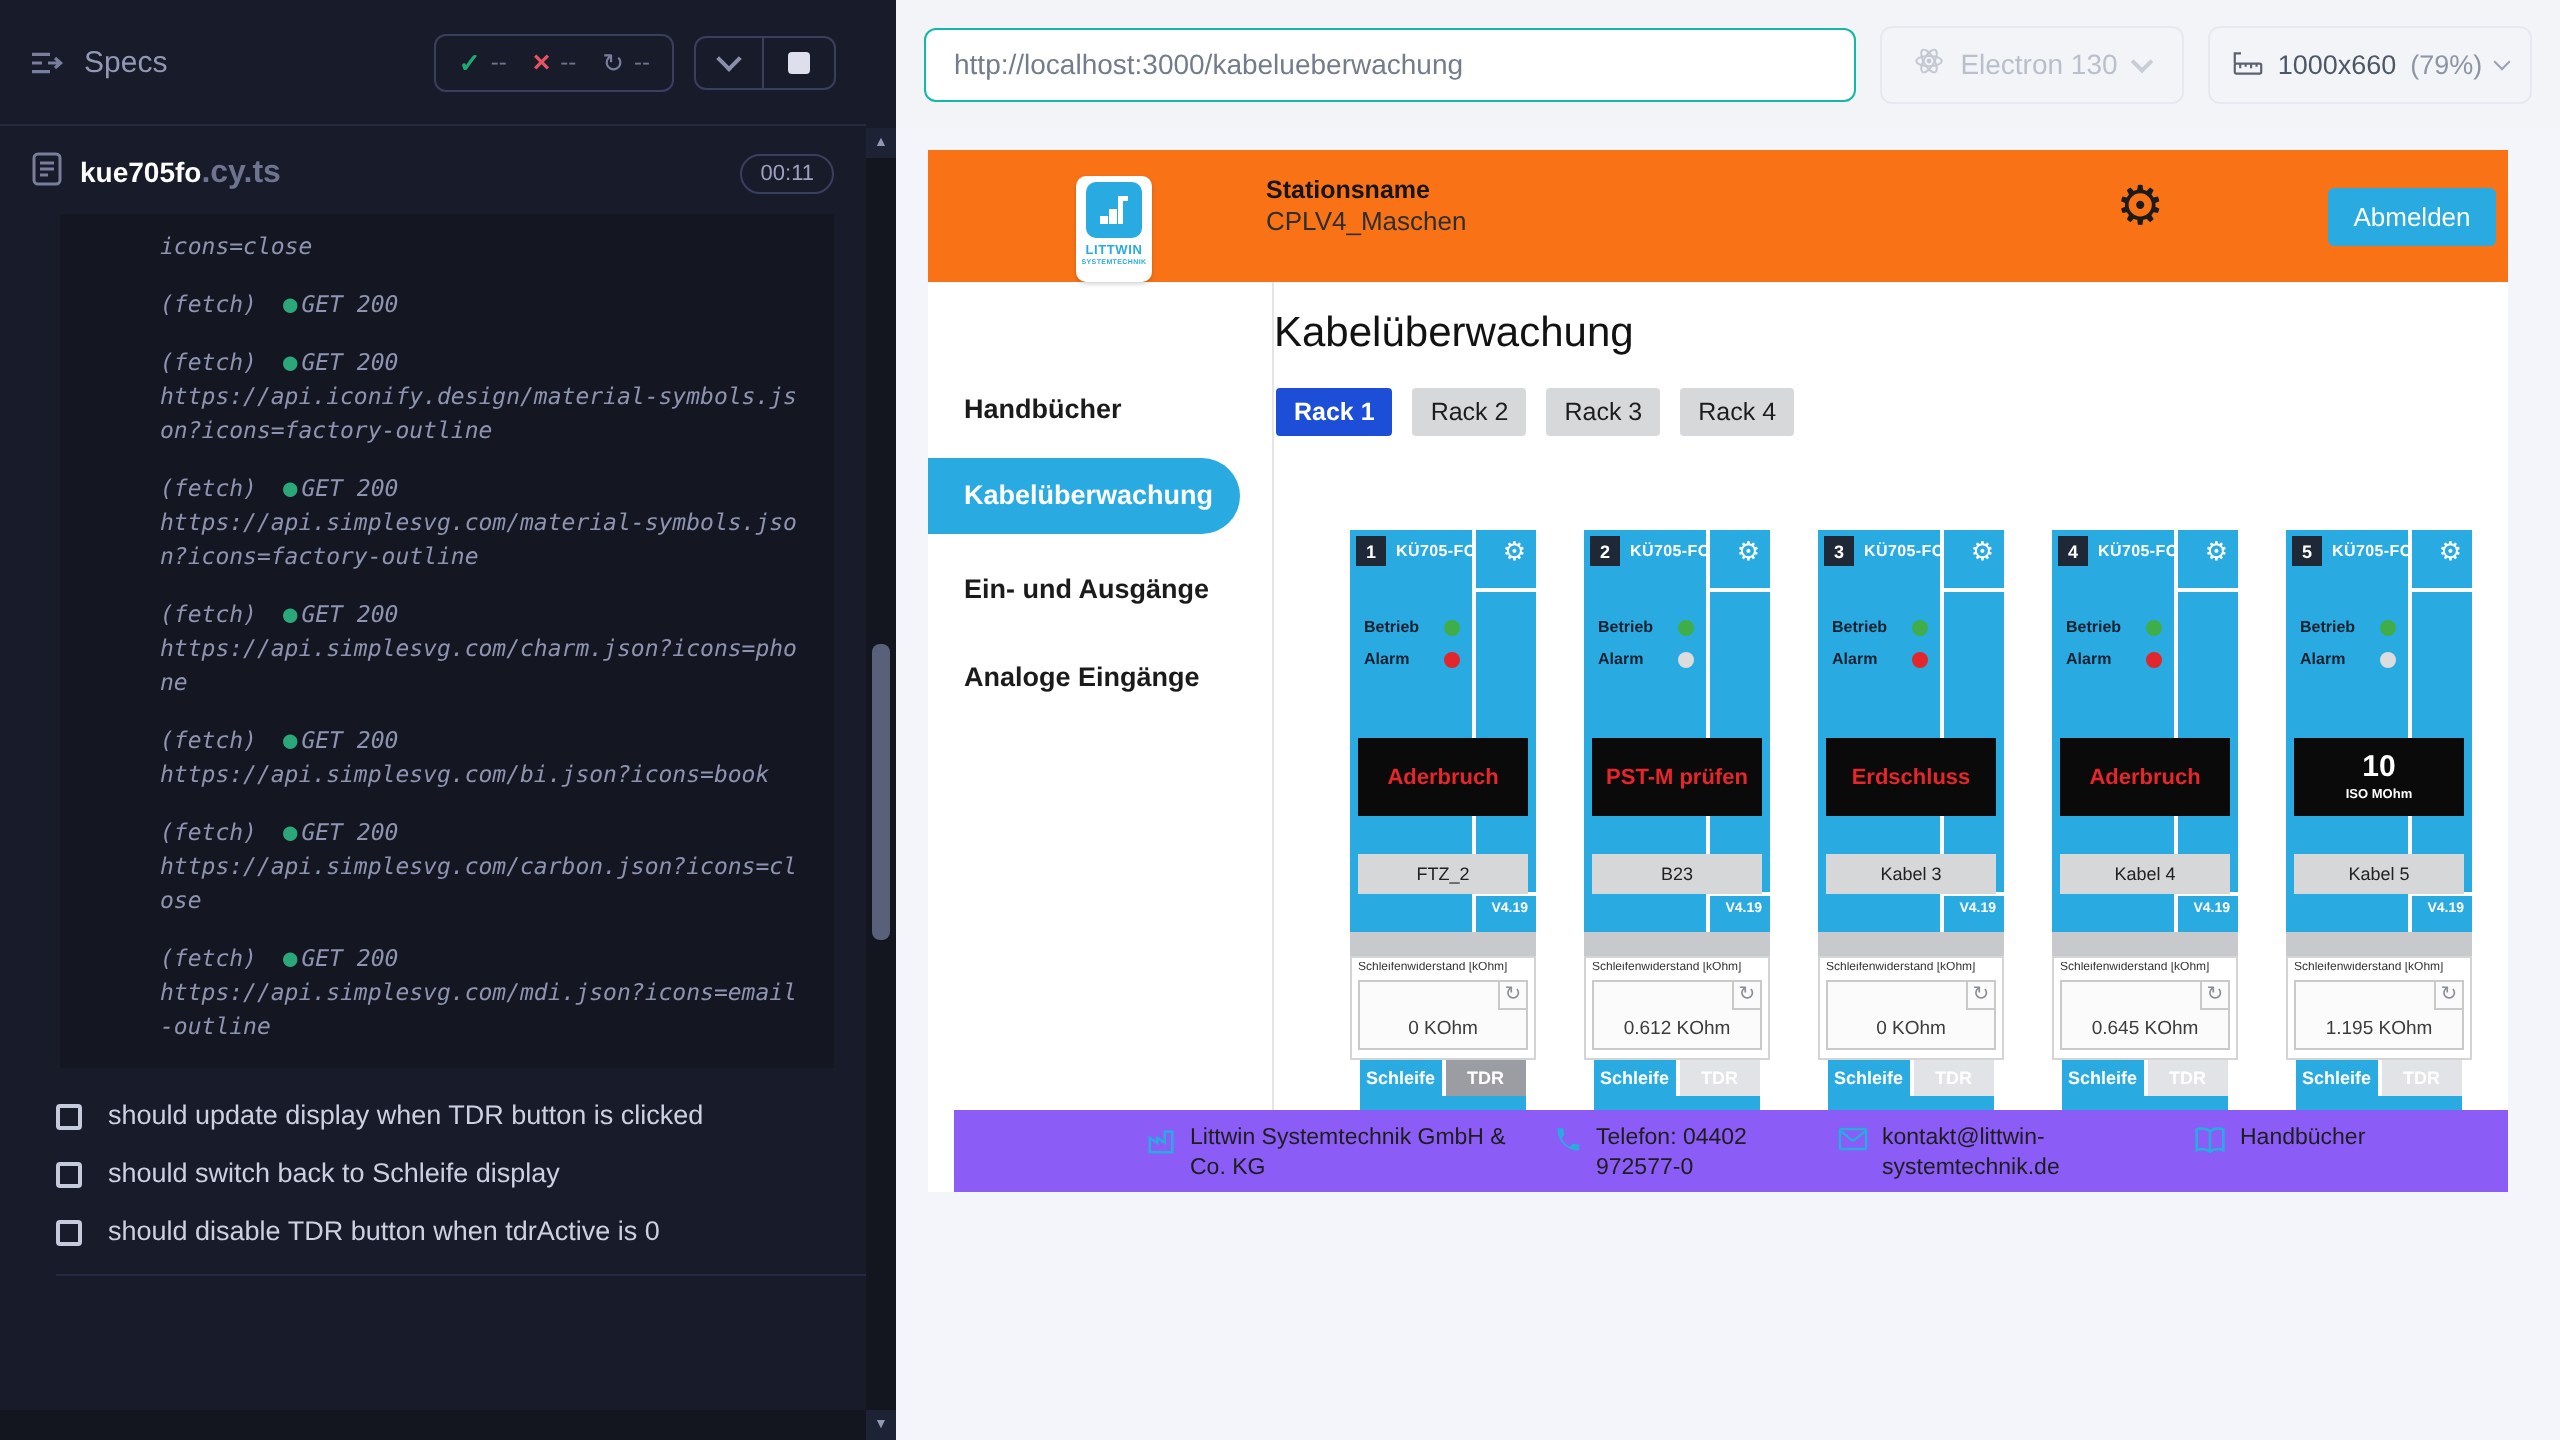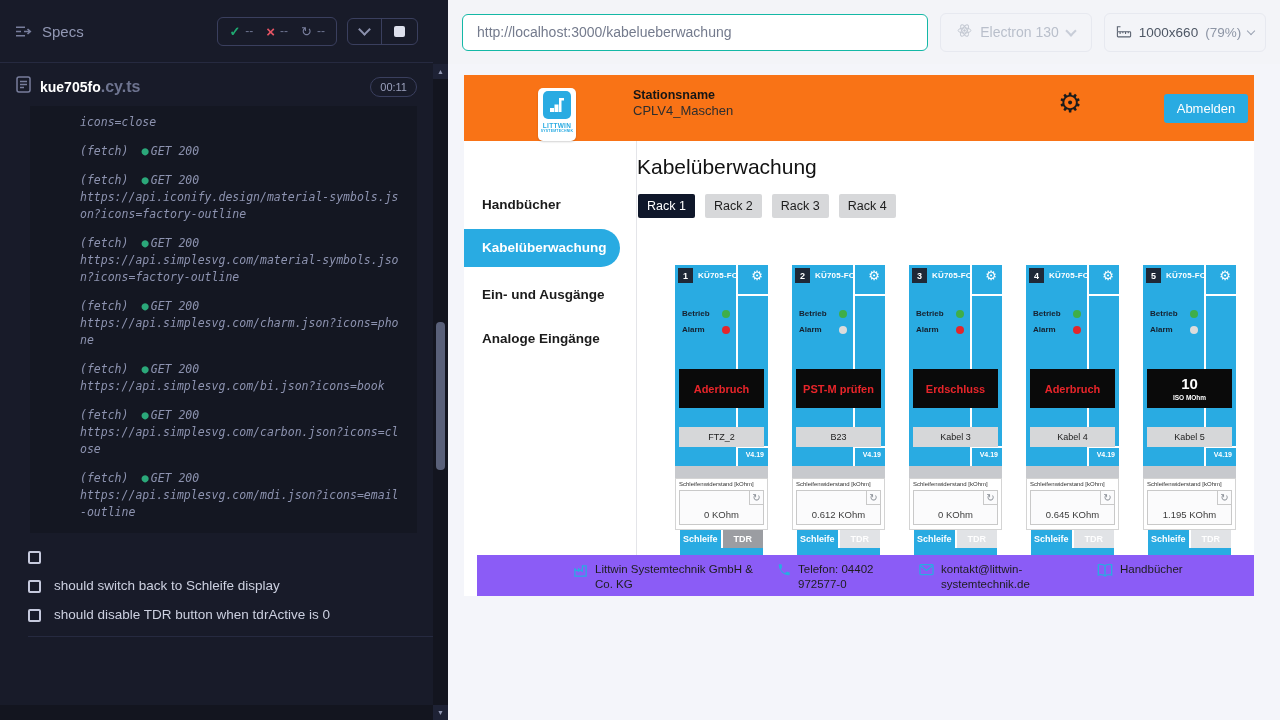--- a/index.html
+++ b/index.html
@@ -77,21 +77,21 @@
   .a-nav{position:absolute;left:0;top:66px;width:172px;bottom:41px;background:#fff;border-right:1px solid #e4e5e9}
   .nav-item{position:absolute;left:0;padding-left:18px;font-size:13.5px;font-weight:700;color:#1b1b1b;line-height:16px;cursor:pointer}
   .nav-item.n1{top:56px}.nav-item.n3{top:146px}.nav-item.n4{top:190px}
   .nav-pill{position:absolute;left:0;top:88px;width:156px;height:38px;background:#29abe2;color:#fff;
             border-radius:0 19px 19px 0;font-size:13.5px;font-weight:700;line-height:38px;padding-left:18px;
             box-sizing:border-box;cursor:pointer}
   .a-main{position:absolute;left:172px;top:66px;right:0;bottom:41px}
   .a-title{position:absolute;left:1px;top:14px;font-size:21px;color:#121212}
   .racks{position:absolute;left:2px;top:53px;display:flex;gap:10px}
   .rack{height:24px;line-height:24px;padding:0 9px;font-size:12.5px;border-radius:2px;background:#d7d8da;color:#1d1d1d;cursor:pointer}
-  .rack.active{background:#0f172a;color:#fff;font-weight:400}
+  .rack.active{background:#1d4ed8;color:#fff;font-weight:700}
 
   
   .card{position:absolute;top:124px;width:93px;height:290px}
   .card.c0{left:39px}.card.c1{left:156px}.card.c2{left:273px}.card.c3{left:390px}.card.c4{left:507px}
   .card-blue{position:absolute;left:0;top:0;right:0;height:201px;background:#29abe2}
   .vline{position:absolute;left:61px;top:0;width:2px;height:201px;background:#fff}
   .hline{position:absolute;left:63px;width:30px;height:2px;background:#fff}
   .hline.t29{top:29px}.hline.t181{top:181px}
   .num-badge{position:absolute;left:3px;top:3px;width:15px;height:15px;background:#1f2836;color:#fff;
              font-size:9px;font-weight:700;display:flex;align-items:center;justify-content:center}
@@ -210,20 +210,21 @@
         </div>
       <div class="log-entry">
           <div class="log-head"><span>(fetch)</span><span class="log-dot">●</span><span class="log-method">GET 200</span></div>
           <div class="log-url">https://api.simplesvg.com/mdi.json?icons=email-outline</div>
         </div>
     </div>
 
     <div class="tests">
       <div class="test">
           <span class="test-box"></span>
+          <span>should update display when TDR button is clicked</span>
         </div>
       <div class="test">
           <span class="test-box"></span>
           <span>should switch back to Schleife display</span>
         </div>
       <div class="test">
           <span class="test-box"></span>
           <span>should disable TDR button when tdrActive is 0</span>
         </div>
       <div class="tests-divider"></div>

